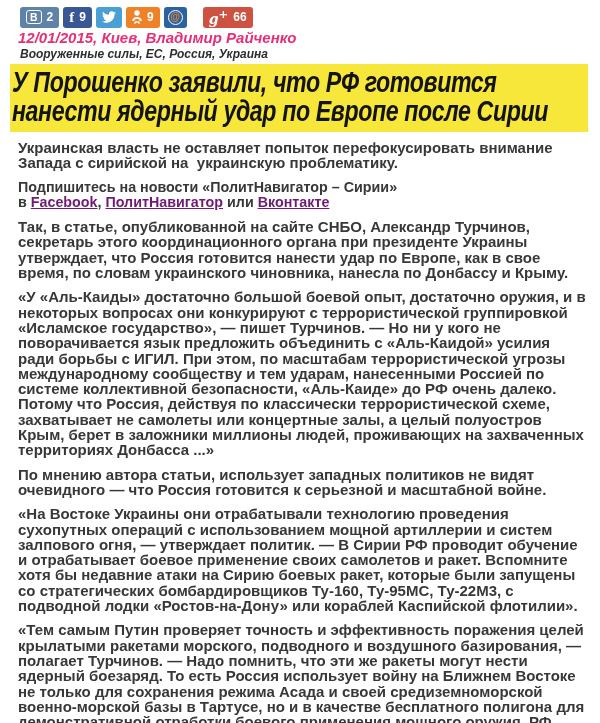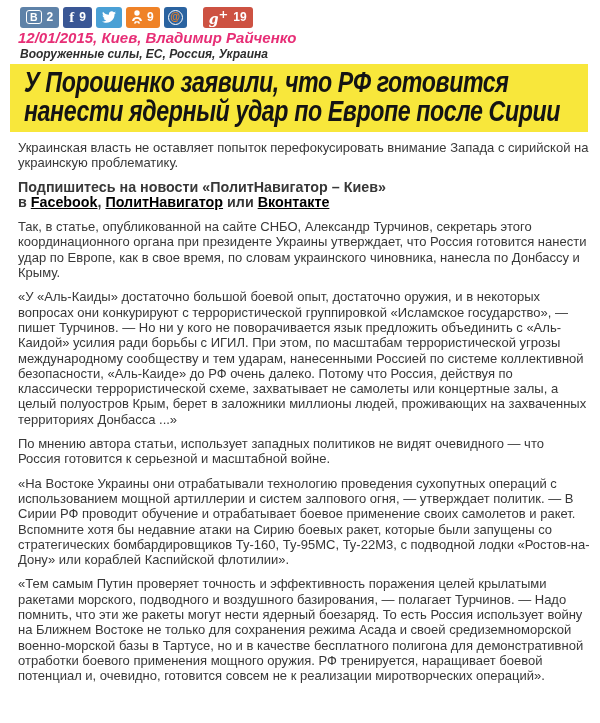--- a/index.html
+++ b/index.html
@@ -34,36 +34,36 @@
     text-align:left; color:#e72e76; font-style:italic; font-weight:bold;
     font-size:15px; margin:1px 4px 0 0; line-height:17px;
   }
   .cats {
     font-style:italic; font-weight:bold; font-size:12px; color:#2e2e2e;
     margin:0 0 2px 2px; line-height:16px;
   }
 
   
   .headline-band {
-    background:#f8e73b; margin:2px 2px 8px -8px; padding:4px 12px 6px 14px;
+    background:#f8e73b; margin:2px 2px 8px -8px; padding:4px 12px 6px 2px;
   }
   .headline-band h1 {
     margin:0; font-size:29px; line-height:1.0; font-style:italic; font-weight:bold;
     color:#141414; letter-spacing:-0.5px;
     transform:scaleX(0.8); transform-origin:0 50%; width:125%;
   }
 
   
   .article p {
-    margin:0 0 9px 0; font-size:13px; line-height:15.3px; white-space:pre-wrap;
+    margin:0 0 9px 0; font-size:15px; line-height:15.3px; white-space:pre-wrap;font-weight:bold;
   }
   .subscribe { font-weight:bold; margin:0 0 9px 0; font-size:14.3px; line-height:15.3px; }
   .subscribe .subline span { white-space:pre-wrap; }
   a.pink, .pink {
-    color:#000000; text-decoration:underline; font-weight:bold; cursor:pointer;
+    color:#701a75; text-decoration:underline; font-weight:bold; cursor:pointer;
   }
 </style>
 </head>
 <body>
 
 <div class="page">
 
   <div class="social-row">
     <div class="sbtn" style="background:#5e82a8">
       <span class="vk-letter">В</span>
@@ -88,37 +88,37 @@
             <path d="M3 11.2 1.8 13.6h2L5 12l1.2 1.6h2L7 11.2z"></path>
           </svg>
         </span>
       <span class="cnt">9</span>
     </div>
     <div class="sbtn" style="background:#2a63a0; padding:0 4px;">
       <span class="mail-circle">@</span>
     </div>
     <div class="sbtn gp" style="background:#cd5242">
       <span class="gp-g"><span>g</span><sup>+</sup></span>
-      <span class="cnt">19</span>
+      <span class="cnt">66</span>
     </div>
   </div>
 
   <div class="date-line">12/01/2015, Киев, Владимир Райченко</div>
 
   <div class="cats">Вооруженные силы, ЕС, Россия, Украина</div>
 
   <div class="headline-band">
     <h1>У Порошенко заявили, что РФ готовится нанести ядерный удар по Европе после Сирии</h1>
   </div>
 
   <div class="article">
     <p>Украинская власть не оставляет попыток перефокусировать внимание Запада с сирийской на  украинскую проблематику.</p>
 
     <div class="subscribe">
-      <div>Подпишитесь на новости «ПолитНавигатор – Киев»</div>
+      <div>Подпишитесь на новости «ПолитНавигатор – Сирии»</div>
       <div class="subline">
         <span>в </span><a class="pink">Facebook</a><span>, </span><a class="pink">ПолитНавигатор</a><span> или </span><a class="pink">Вконтакте</a>
       </div>
     </div>
 
     <p>Так, в статье, опубликованной на сайте СНБО, Александр Турчинов, секретарь этого координационного органа при президенте Украины утверждает, что Россия готовится нанести удар по Европе, как в свое время, по словам украинского чиновника, нанесла по Донбассу и Крыму.</p>
     <p>«У «Аль-Каиды» достаточно большой боевой опыт, достаточно оружия, и в некоторых вопросах они конкурируют с террористической группировкой «Исламское государство», — пишет Турчинов. — Но ни у кого не поворачивается язык предложить объединить с «Аль-Каидой» усилия ради борьбы с ИГИЛ. При этом, по масштабам террористической угрозы международному сообществу и тем ударам, нанесенными Россией по системе коллективной безопасности, «Аль-Каиде» до РФ очень далеко. Потому что Россия, действуя по классически террористической схеме, захватывает не самолеты или концертные залы, а целый полуостров Крым, берет в заложники миллионы людей, проживающих на захваченных территориях Донбасса ...»</p>
     <p>По мнению автора статьи, использует западных политиков не видят очевидного — что Россия готовится к серьезной и масштабной войне.</p>
     <p>«На Востоке Украины они отрабатывали технологию проведения сухопутных операций с использованием мощной артиллерии и систем залпового огня, — утверждает политик. — В Сирии РФ проводит обучение и отрабатывает боевое применение своих самолетов и ракет. Вспомните хотя бы недавние атаки на Сирию боевых ракет, которые были запущены со стратегических бомбардировщиков Ту-160, Ту-95МС, Ту-22М3, с подводной лодки «Ростов-на-Дону» или кораблей Каспийской флотилии».</p>
     <p>«Тем самым Путин проверяет точность и эффективность поражения целей крылатыми ракетами морского, подводного и воздушного базирования, — полагает Турчинов. — Надо помнить, что эти же ракеты могут нести ядерный боезаряд. То есть Россия использует войну на Ближнем Востоке не только для сохранения режима Асада и своей средиземноморской военно-морской базы в Тартусе, но и в качестве бесплатного полигона для демонстративной отработки боевого применения мощного оружия. РФ тренируется, наращивает боевой потенциал и, очевидно, готовится совсем не к реализации миротворческих операций».</p>

